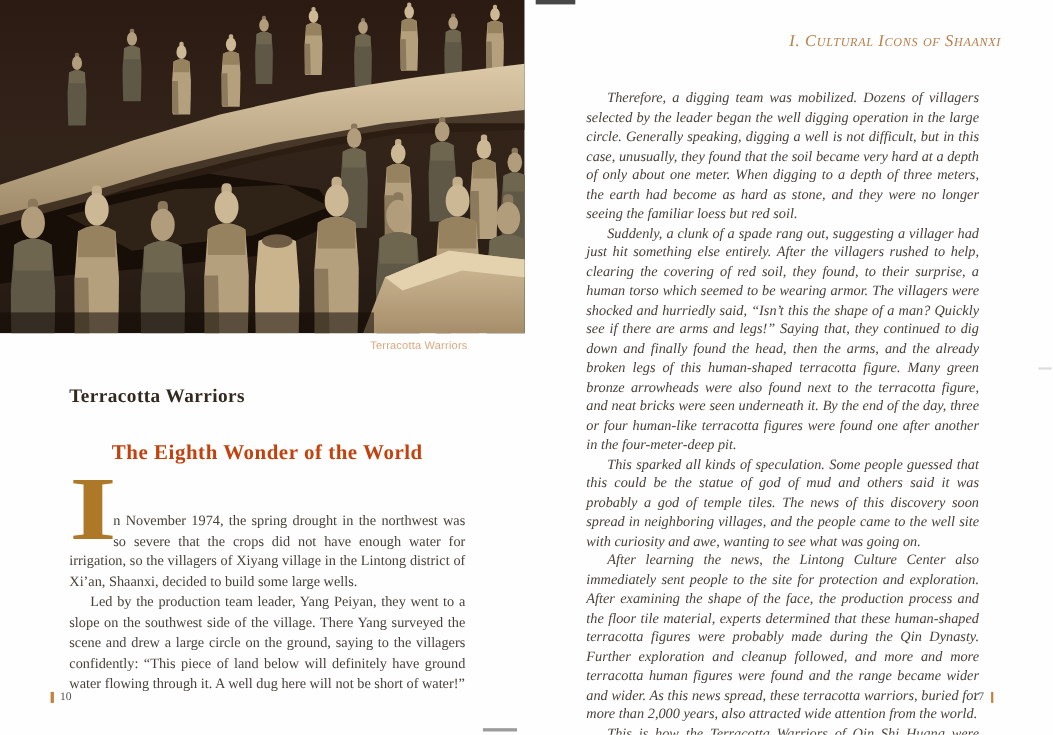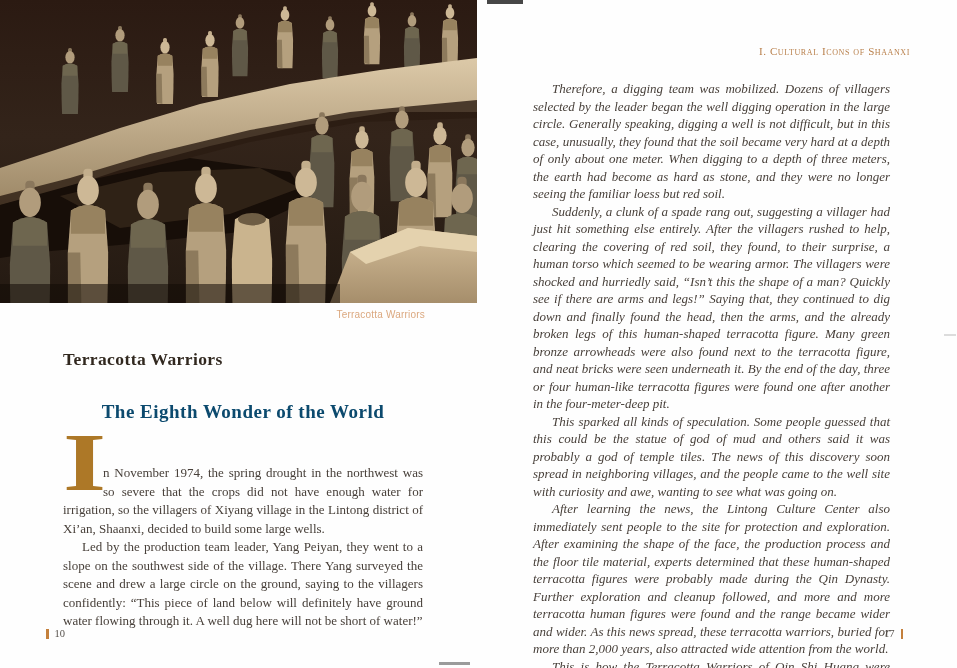--- a/index.html
+++ b/index.html
@@ -20,41 +20,41 @@
     text-align:right;
     font-family:"Liberation Sans", sans-serif;
     font-size:10px;color:#dba87f;letter-spacing:0.2px;
   }
   .chapter-title{
     position:absolute;left:63px;top:337px;width:360px;
     font-size:17.5px;font-weight:bold;color:#31281f;letter-spacing:0.4px;
   }
   .chapter-subtitle{
     position:absolute;left:63px;top:385px;width:360px;text-align:center;
-    font-size:19px;font-weight:bold;color:#0c4a6e;letter-spacing:0.5px;
+    font-size:19px;font-weight:bold;color:#c2410c;letter-spacing:0.5px;
   }
   .left-body{
     position:absolute;left:63px;top:464px;width:360px;
     font-size:13px;line-height:18.5px;text-align:justify;color:#48403a;
   }
   .left-body p{margin:0;}
   .para-indent{text-indent:19px;}
   .dropcap-box{
     float:left;width:40px;height:37px;overflow:visible;
   }
   .dropcap-glyph{
     display:block;font-size:82px;line-height:82px;margin-top:-42px;
     font-weight:bold;color:#ad7827;
     transform:scaleX(1.35);transform-origin:0 0;
   }
 
   
   .running-header{
-    position:absolute;right:47px;top:45px;
-    font-variant:small-caps;font-size:11px;color:#b87f4a;letter-spacing:0.6px;
+    position:absolute;right:47px;top:30px;
+    font-variant:small-caps;font-size:15px;color:#b87f4a;letter-spacing:0.6px;font-style:italic;
   }
   .right-body{
     position:absolute;left:533px;top:80px;width:357px;
     font-size:13px;line-height:17.5px;text-align:justify;color:#48403a;
   }
   .right-body p{margin:0;text-indent:19px;font-style:italic;}
 
   
   .folio{
     position:absolute;top:628px;font-size:10.5px;color:#55504b;

